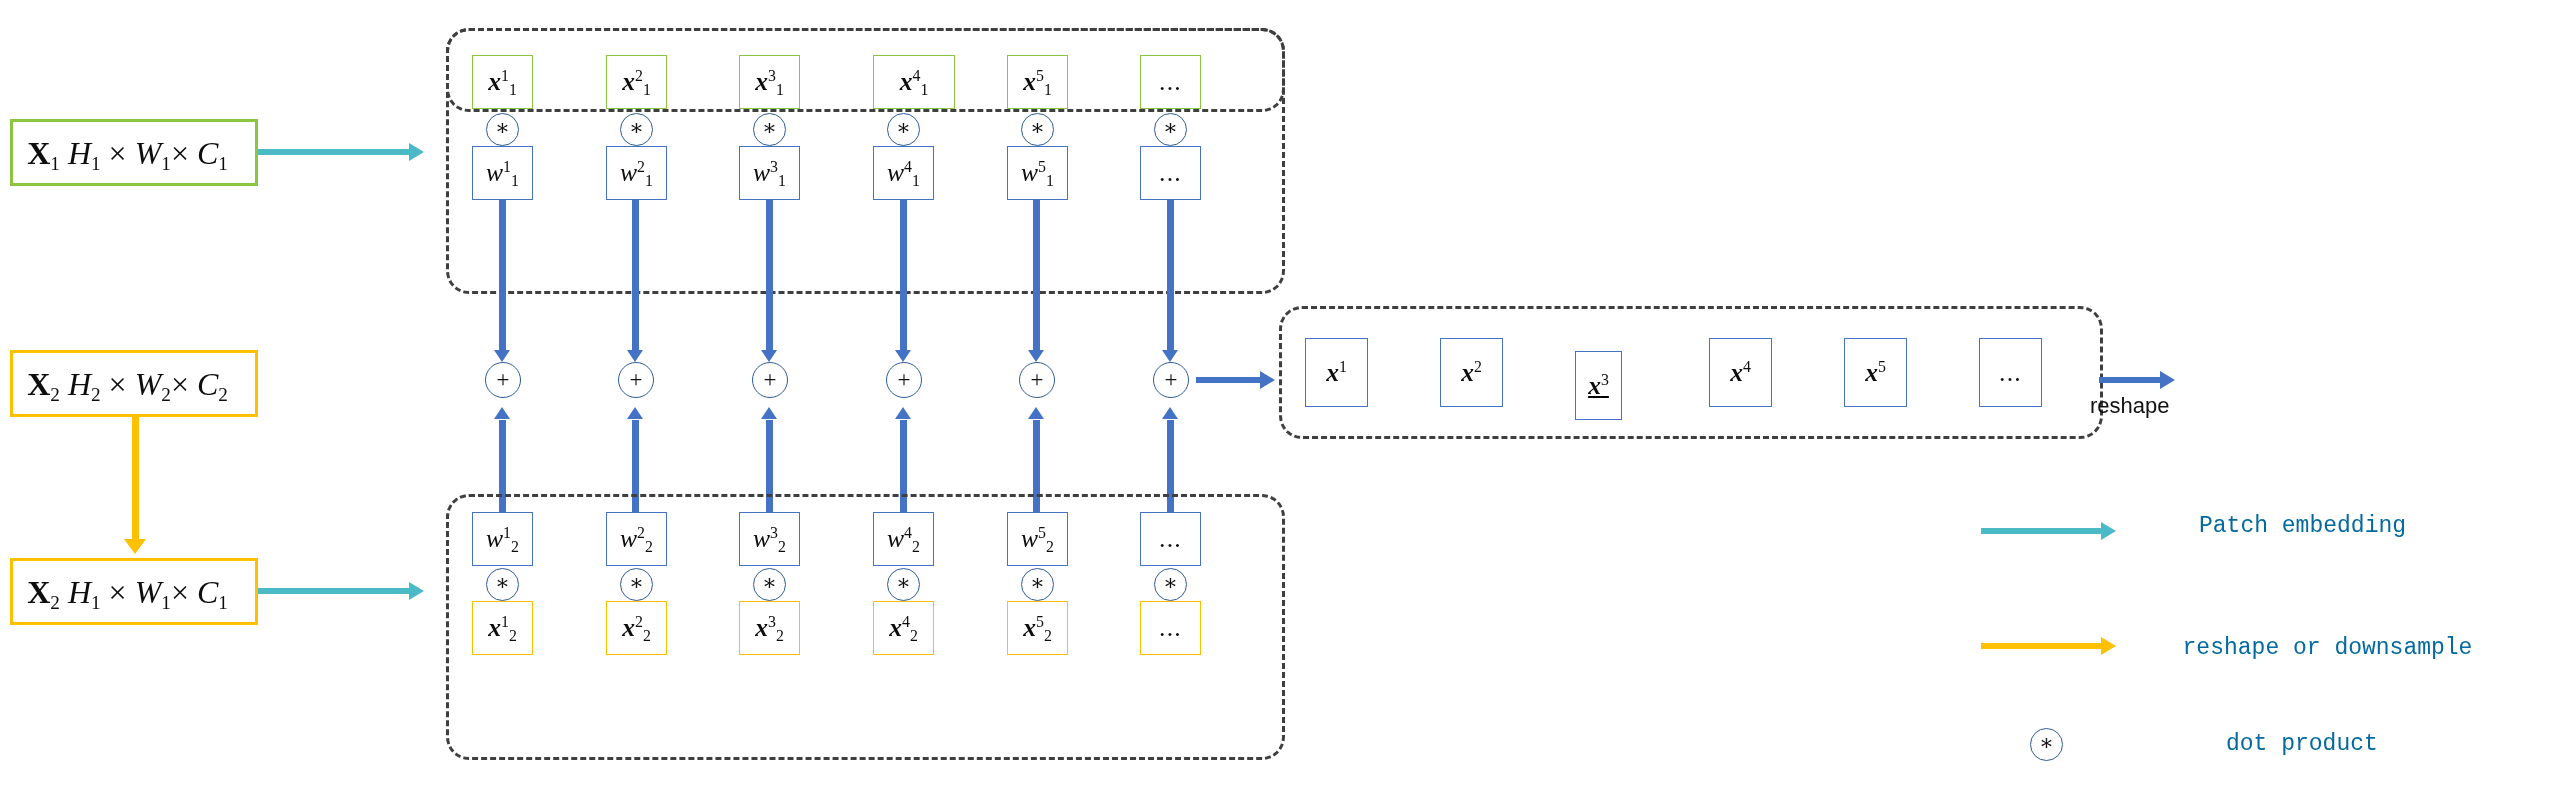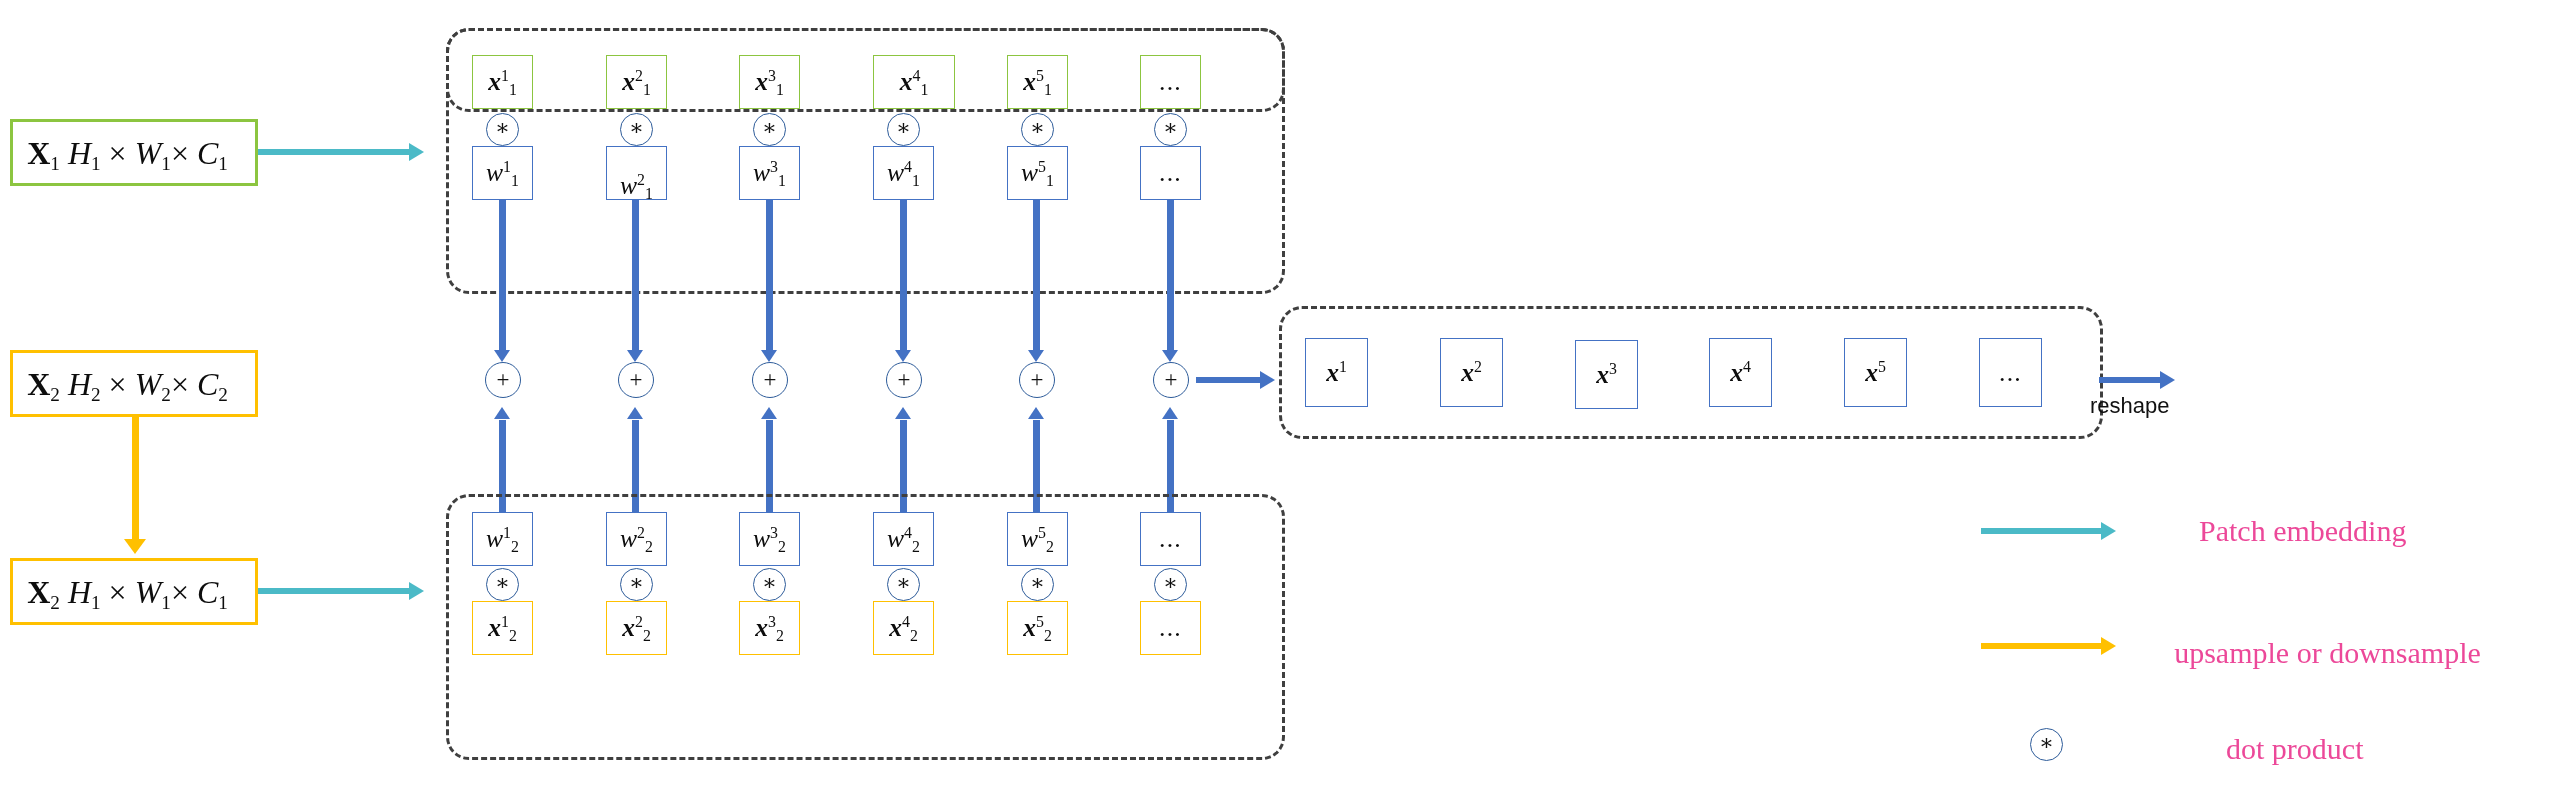--- a/index.html
+++ b/index.html
@@ -129,23 +129,23 @@
   .varrow-amber .stem { background: #FFC000; width: 7px; }
   .varrow-amber .head {
     width: 0; height: 0;
     border-left: 11px solid transparent;
     border-right: 11px solid transparent;
     border-top: 15.3px solid #FFC000;
   }
 
   
   .legend-label {
-    font-family: Liberation Serif, serif;
-    font-size: 30px;
-    color: #ec4899;
+    font-family: Liberation Mono, monospace;
+    font-size: 23px;
+    color: #0369a1;
     text-align: center;
     line-height: 1.25;
     white-space: nowrap;
   }
   .reshape-label {
     font-family: "Liberation Sans", sans-serif;
     font-size: 22px;
     color: #111111;
     white-space: nowrap;
   }
@@ -213,21 +213,21 @@
   <div class="abs op star" style="left:486px; top:113px; width:33px; height:33px;">∗</div>
   <div class="abs op star" style="left:620px; top:113px; width:33px; height:33px;">∗</div>
   <div class="abs op star" style="left:753px; top:113px; width:33px; height:33px;">∗</div>
   <div class="abs op star" style="left:887px; top:113px; width:33px; height:33px;">∗</div>
   <div class="abs op star" style="left:1021px; top:113px; width:33px; height:33px;">∗</div>
   <div class="abs op star" style="left:1154px; top:113px; width:33px; height:33px;">∗</div>
 
   <div class="abs cell blue" style="left:472px; top:146px; width:61px; height:54px;">
     <span class="math"><i>w</i><sup>1</sup><sub>1</sub></span>
   </div>
-  <div class="abs cell blue" style="left:606px; top:146px; width:61px; height:54px;align-items:flex-end;">
+  <div class="abs cell blue" style="left:606px; top:146px; width:61px; height:54px;">
     <span class="math"><i>w</i><sup>2</sup><sub>1</sub></span>
   </div>
   <div class="abs cell blue" style="left:739px; top:146px; width:61px; height:54px;">
     <span class="math"><i>w</i><sup>3</sup><sub>1</sub></span>
   </div>
   <div class="abs cell blue" style="left:873px; top:146px; width:61px; height:54px;">
     <span class="math"><i>w</i><sup>4</sup><sub>1</sub></span>
   </div>
   <div class="abs cell blue" style="left:1007px; top:146px; width:61px; height:54px;">
     <span class="math"><i>w</i><sup>5</sup><sub>1</sub></span>
@@ -322,21 +322,21 @@
   </div>
 
   <div class="abs dashed-group" style="left:1279px; top:306px; width:824px; height:133px;"></div>
 
   <div class="abs cell blue" style="left:1305px; top:338px; width:63px; height:69px;">
     <span class="math"><span class="bi">x</span><sup>1</sup></span>
   </div>
   <div class="abs cell blue" style="left:1440px; top:338px; width:63px; height:69px;">
     <span class="math"><span class="bi">x</span><sup>2</sup></span>
   </div>
-  <div class="abs cell blue" style="left:1575px; top:340px; width:63px; height:69px;">
+  <div class="abs cell blue" style="left:1575px; top:351px; width:47px; height:69px;text-decoration:underline;">
     <span class="math"><span class="bi">x</span><sup>3</sup></span>
   </div>
   <div class="abs cell blue" style="left:1709px; top:338px; width:63px; height:69px;">
     <span class="math"><span class="bi">x</span><sup>4</sup></span>
   </div>
   <div class="abs cell blue" style="left:1844px; top:338px; width:63px; height:69px;">
     <span class="math"><span class="bi">x</span><sup>5</sup></span>
   </div>
   <div class="abs cell blue" style="left:1979px; top:338px; width:63px; height:69px;">
     <span class="dots">...</span>
@@ -352,19 +352,19 @@
   <div class="abs harrow teal" style="left:1981px; top:522px; width:136px;">
     <div class="stem" style="width:120px;"></div>
     <div class="head"></div>
   </div>
   <div class="abs legend-label" style="left:2199px; top:512px;">Patch embedding</div>
 
   <div class="abs harrow amber" style="left:1981px; top:637px; width:136px;">
     <div class="stem" style="width:120px;"></div>
     <div class="head"></div>
   </div>
-  <div class="abs legend-label" style="left:2142px; top:634px; width:371px;">upsample or downsample</div>
+  <div class="abs legend-label" style="left:2142px; top:634px; width:371px;">reshape or downsample</div>
 
   <div class="abs op star" style="left:2030px; top:728px; width:33px; height:33px;">∗</div>
   <div class="abs legend-label" style="left:2226px; top:730px;">dot product</div>
 
 </div>
 
 
 </body></html>

